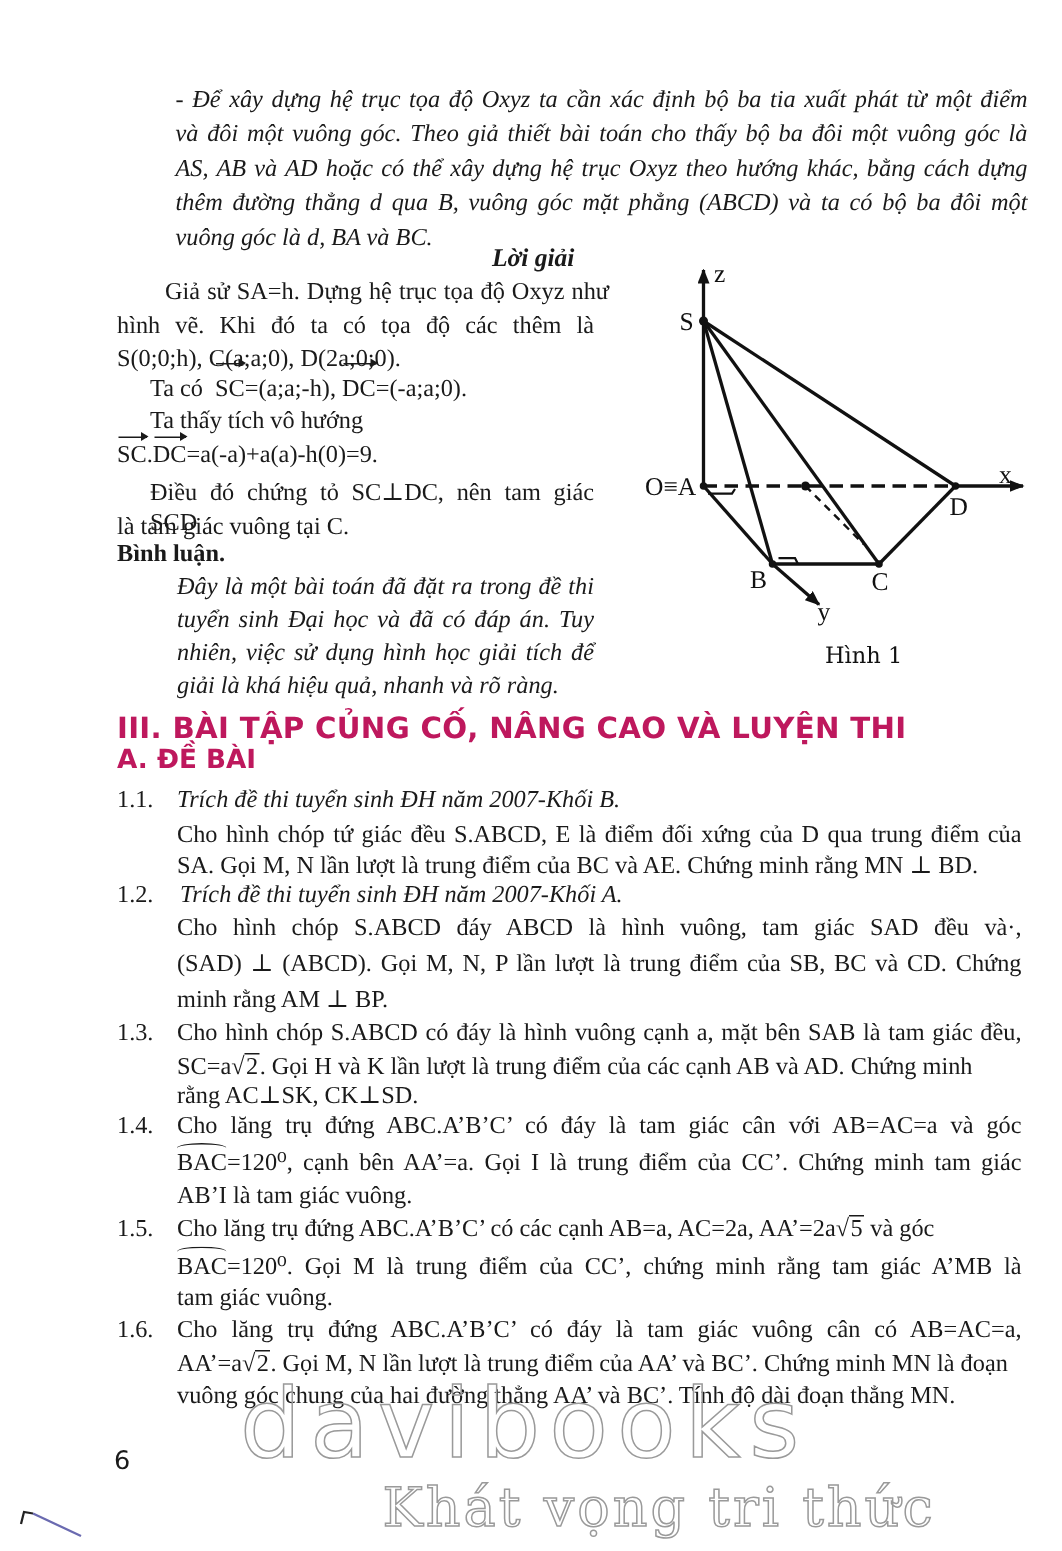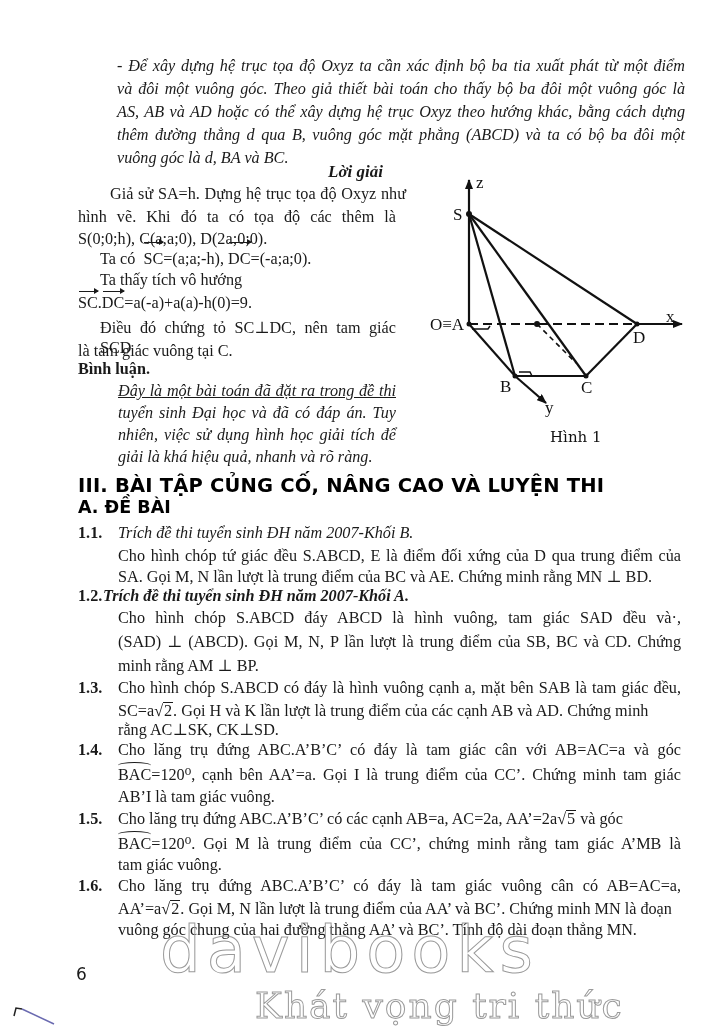--- a/index.html
+++ b/index.html
@@ -11,22 +11,22 @@
   .bold { font-weight: bold; }
   .just { text-align: justify; text-align-last: justify; white-space: normal; }
   .ov { position: relative; display: inline-block; }
   .ov::before { content: ""; position: absolute; left: 1px; right: 0; top: -2px; border-top: 1.2px solid #1a1a1a; }
   .ov::after { content: ""; position: absolute; right: -1px; top: -5px; width: 0; height: 0;
                border-left: 5px solid #1a1a1a; border-top: 3px solid transparent; border-bottom: 3px solid transparent; }
   .hat { position: relative; display: inline-block; }
   .hat::before { content: ""; position: absolute; left: 0; right: 0; top: -3px; height: 6px;
                  border-top: 1.2px solid #1a1a1a; border-radius: 50% 50% 0 0; }
   .sqrt { display: inline-block; border-top: 1.2px solid #1a1a1a; padding: 0 1px; line-height: 16px; }
-  .heading { position: absolute; font-family: "DejaVu Sans", sans-serif; font-weight: bold; color: #000000; text-align: right; }
-  .num { font-weight: bold; }
+  .heading { position: absolute; font-family: "DejaVu Sans", sans-serif; font-weight: bold; color: #be185d; text-align: right; }
+  .num { font-weight: normal; }
   .wm { position: absolute; font-family: "DejaVu Sans", sans-serif; color: transparent;
         -webkit-text-stroke: 1px #9a9a9a; }
   svg text { font-family: "Liberation Serif", serif; }
 </style>
 </head>
 <body>
 
 <div class="line ital just" style="left:117px; top:56px; width:568px;">- Để xây dựng hệ trục tọa độ Oxyz ta cần xác định bộ ba tia xuất phát từ một điểm</div>
 <div class="line ital just" style="left:117px; top:79px; width:568px;">và đôi một vuông góc. Theo giả thiết bài toán cho thấy bộ ba đôi một vuông góc là</div>
 <div class="line ital just" style="left:117px; top:102px; width:568px;">AS, AB và AD hoặc có thể xây dựng hệ trục Oxyz theo hướng khác, bằng cách dựng</div>
@@ -42,21 +42,21 @@
   <span>Ta có</span>&nbsp;
   <span class="ov">SC</span><span>=(a;a;-h),</span>&nbsp;<span class="ov">DC</span><span>=(-a;a;0).</span>
 </div>
 <div class="line" style="left:100px; top:270px;">Ta thấy tích vô hướng</div>
 <div class="line" style="left:78px; top:293px;">
   <span class="ov">SC</span>.<span class="ov">DC</span><span>=a(-a)+a(a)-h(0)=9.</span>
 </div>
 <div class="line just" style="left:100px; top:318px; width:296px;">Điều đó chứng tỏ SC⊥DC, nên tam giác SCD</div>
 <div class="line" style="left:78px; top:341px;">là tam giác vuông tại C.</div>
 <div class="line bold" style="left:78px; top:359px;">Bình luận.</div>
-<div class="line ital just" style="left:118px; top:381px; width:278px;text-decoration:underline;">Đây là một bài toán đã đặt ra trong đề thi</div>
+<div class="line ital just" style="left:118px; top:381px; width:278px;">Đây là một bài toán đã đặt ra trong đề thi</div>
 <div class="line ital just" style="left:118px; top:403px; width:278px;">tuyển sinh Đại học và đã có đáp án. Tuy</div>
 <div class="line ital just" style="left:118px; top:425px; width:278px;">nhiên, việc sử dụng hình học giải tích để</div>
 <div class="line ital" style="left:118px; top:447px;">giải là khá hiệu quả, nhanh và rõ ràng.</div>
 
 <svg class="abs" style="left:0; top:0;" width="708" height="470">
   <defs>
     <marker id="arr" markerWidth="10" markerHeight="8" refX="9" refY="4" orient="auto" markerUnits="userSpaceOnUse">
       <path d="M0,0 L10,4 L0,8 Z" fill="#111"></path>
     </marker>
   </defs>
@@ -98,21 +98,21 @@
 
 <div class="heading" style="left:78px; top:474px; font-size:19.5px; letter-spacing:0.2px;">III. BÀI TẬP CỦNG CỐ, NÂNG CAO VÀ LUYỆN THI</div>
 <div class="heading" style="left:78px; top:497px; font-size:17.5px;">A. ĐỀ BÀI</div>
 
 <div class="line num" style="left:78px; top:523px;">1.1.</div>
 <div class="line ital" style="left:118px; top:523px;">Trích đề thi tuyển sinh ĐH năm 2007-Khối B.</div>
 <div class="line just" style="left:118px; top:546px; width:563px;">Cho hình chóp tứ giác đều S.ABCD, E là điểm đối xứng của D qua trung điểm của</div>
 <div class="line" style="left:118px; top:567px;text-align:right;">SA. Gọi M, N lần lượt là trung điểm của BC và AE. Chứng minh rằng MN ⊥ BD.</div>
 
 <div class="line num" style="left:78px; top:586px;">1.2.</div>
-<div class="line ital" style="left:103px; top:586px;font-weight:bold;">Trích đề thi tuyển sinh ĐH năm 2007-Khối A.</div>
+<div class="line ital" style="left:120px; top:586px;">Trích đề thi tuyển sinh ĐH năm 2007-Khối A.</div>
 <div class="line just" style="left:118px; top:608px; width:563px;">Cho hình chóp S.ABCD đáy ABCD là hình vuông, tam giác SAD đều và·,</div>
 <div class="line just" style="left:118px; top:632px; width:563px;">(SAD) ⊥ (ABCD). Gọi M, N, P lần lượt là trung điểm của SB, BC và CD. Chứng</div>
 <div class="line" style="left:118px; top:656px;">minh rằng AM ⊥ BP.</div>
 
 <div class="line num" style="left:78px; top:678px;">1.3.</div>
 <div class="line just" style="left:118px; top:678px; width:563px;">Cho hình chóp S.ABCD có đáy là hình vuông cạnh a, mặt bên SAB là tam giác đều,</div>
 <div class="line" style="left:118px; top:701px;">
   <span>SC=a</span>√<span class="sqrt">2</span><span>. Gọi H và K lần lượt là trung điểm của các cạnh AB và AD. Chứng minh</span>
 </div>
 <div class="line" style="left:118px; top:720px;">rằng AC⊥SK, CK⊥SD.</div>

